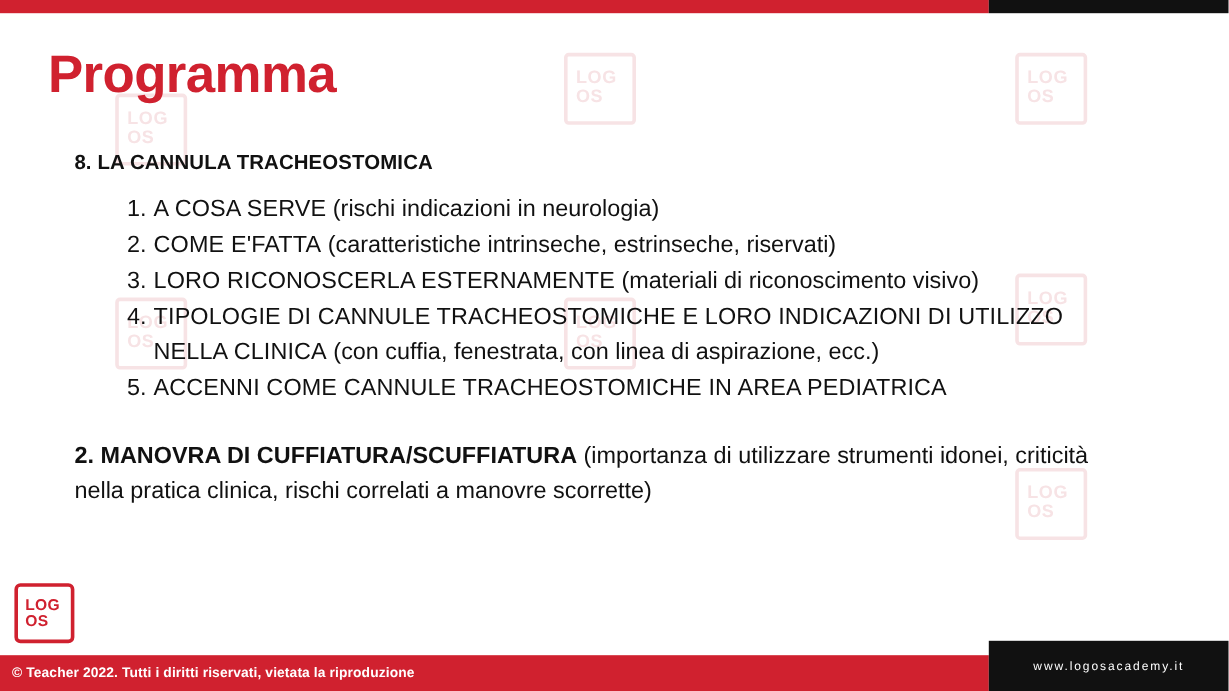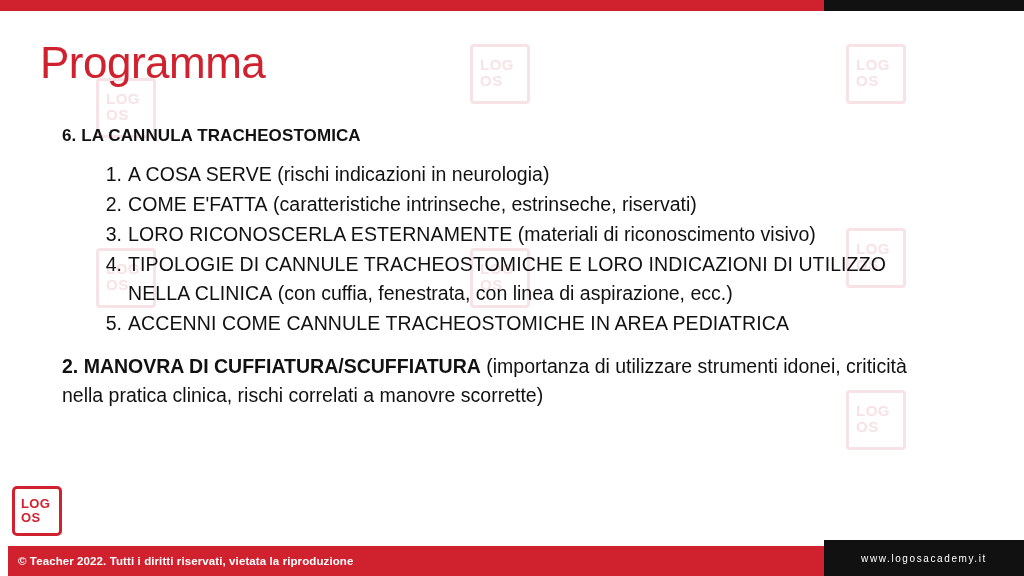--- a/index.html
+++ b/index.html
@@ -50,21 +50,21 @@
     user-select: none;
   }
   .wm span { display: block; }
 
   
   .title {
     position: absolute;
     left: 40px;
     top: 38px;
     font-size: 44px;
-    font-weight: 400;
+    font-weight: 700;
     color: #d0212f;
     letter-spacing: -0.5px;
   }
 
   
   .content {
     position: absolute;
     left: 62px;
     top: 126px;
     width: 880px;
@@ -95,21 +95,21 @@
     top: 0;
     width: 22px;
     text-align: right;
     font-size: 19.5px;
     color: #111111;
   }
   .caps { letter-spacing: 0.1px; text-align: center; }
   .paren { }
 
   .section2 {
-    margin-top: 14px;
+    margin-top: 28px;
     font-size: 19.5px;
     line-height: 29px;
     color: #111111;
     width: 860px;
   }
   .section2 b { font-weight: 700; }
 
   
   .logo-box {
     position: absolute;
@@ -124,39 +124,39 @@
     font-size: 13px;
     line-height: 14px;
     padding: 8px 0 0 6px;
     letter-spacing: 0.3px;
   }
   .logo-box span { display: block; }
 
   
   .footer-red {
     position: absolute;
-    left: 8px;
+    left: 0;
     bottom: 0;
     width: 824px;
     height: 30px;
     background: #d0212f;
     color: #ffffff;
     font-size: 11.5px;
     font-weight: 700;
     display: flex;
     align-items: center;
     padding-left: 10px;
     letter-spacing: 0.1px;
   }
   .footer-black {
     position: absolute;
     left: 824px;
     bottom: 0;
     width: 200px;
-    height: 36px;
+    height: 42px;
     background: #111111;
     color: #ffffff;
     font-size: 10px;
     display: flex;
     align-items: center;
     justify-content: center;
     letter-spacing: 1.6px;
   }
 </style>
 </head>
@@ -193,21 +193,21 @@
   </div>
   <div class="wm" style="left:846px; top:390px;">
     <span>LOG</span>
     <span>OS</span>
   </div>
 
   <div class="title">Programma</div>
 
   <div class="content">
 
-    <div class="section-head">6. LA CANNULA TRACHEOSTOMICA</div>
+    <div class="section-head">8. LA CANNULA TRACHEOSTOMICA</div>
 
     <ol class="numlist">
       <li>
         <span class="marker">1.</span><span class="caps">A COSA SERVE</span><span class="paren"> (rischi indicazioni in neurologia)</span>
       </li>
       <li>
         <span class="marker">2.</span><span class="caps">COME E'FATTA</span><span class="paren"> (caratteristiche intrinseche, estrinseche, riservati)</span>
       </li>
       <li>
         <span class="marker">3.</span><span class="caps">LORO RICONOSCERLA ESTERNAMENTE</span><span class="paren"> (materiali di riconoscimento visivo)</span>

